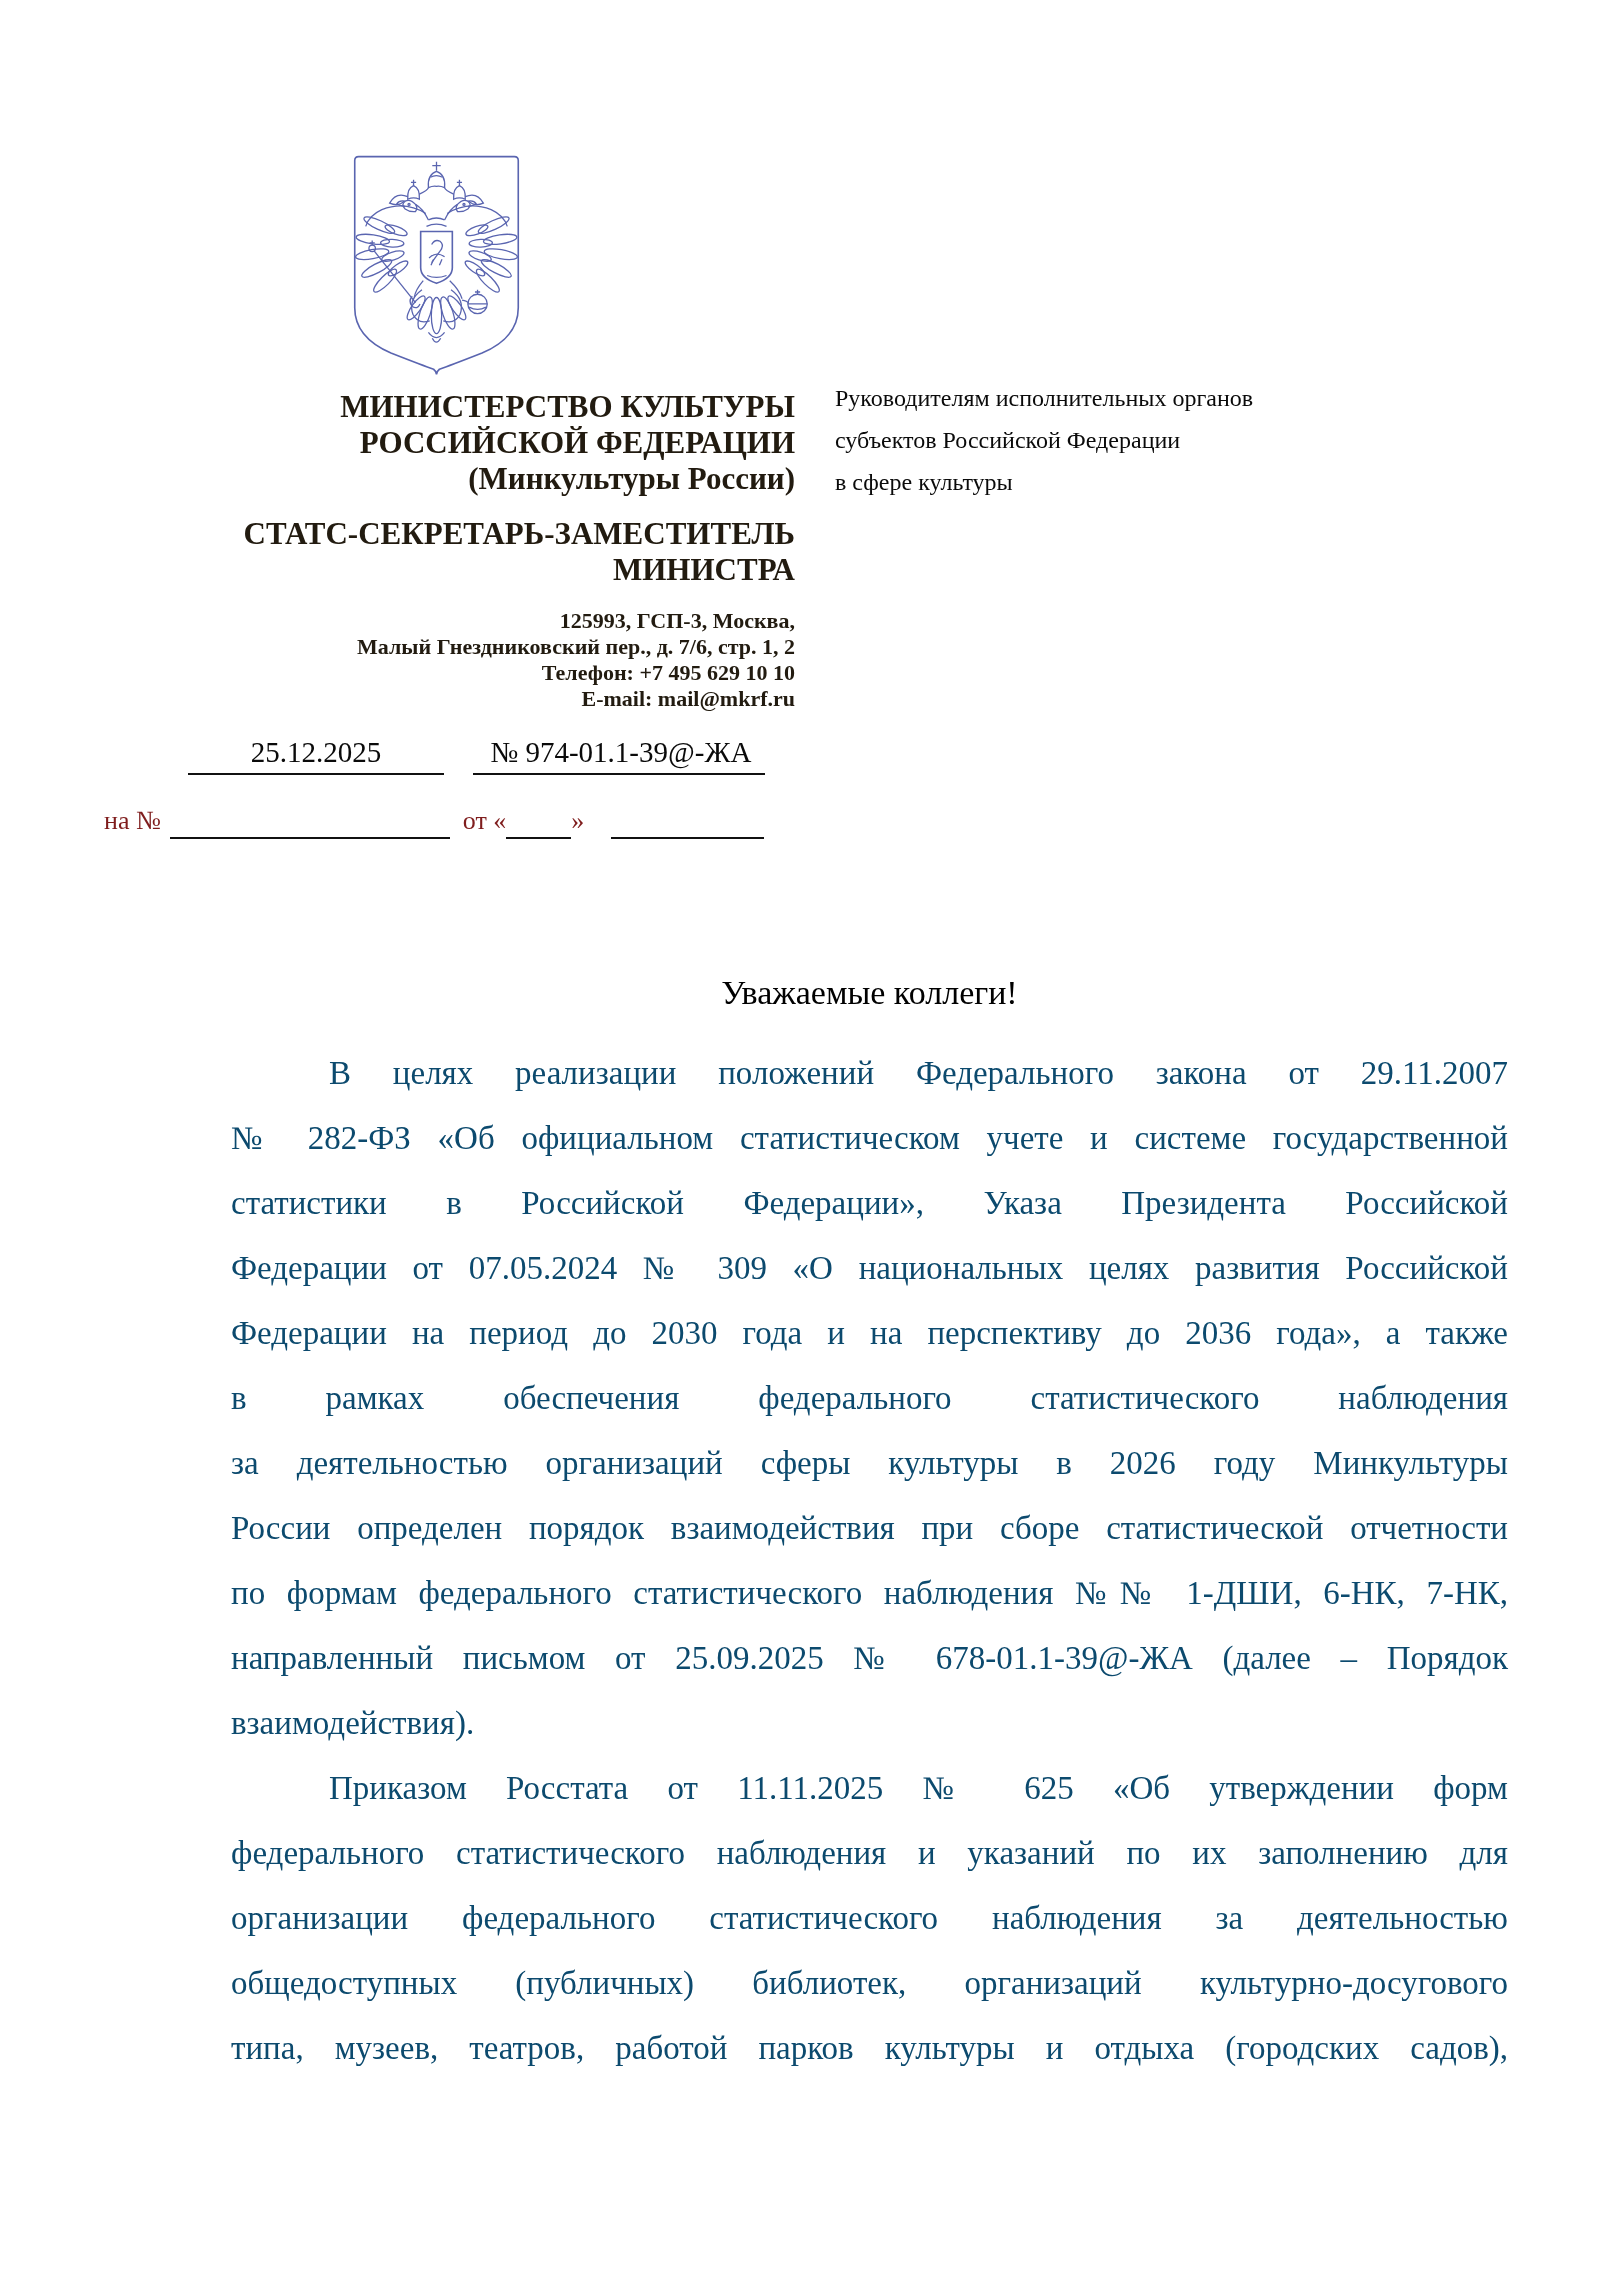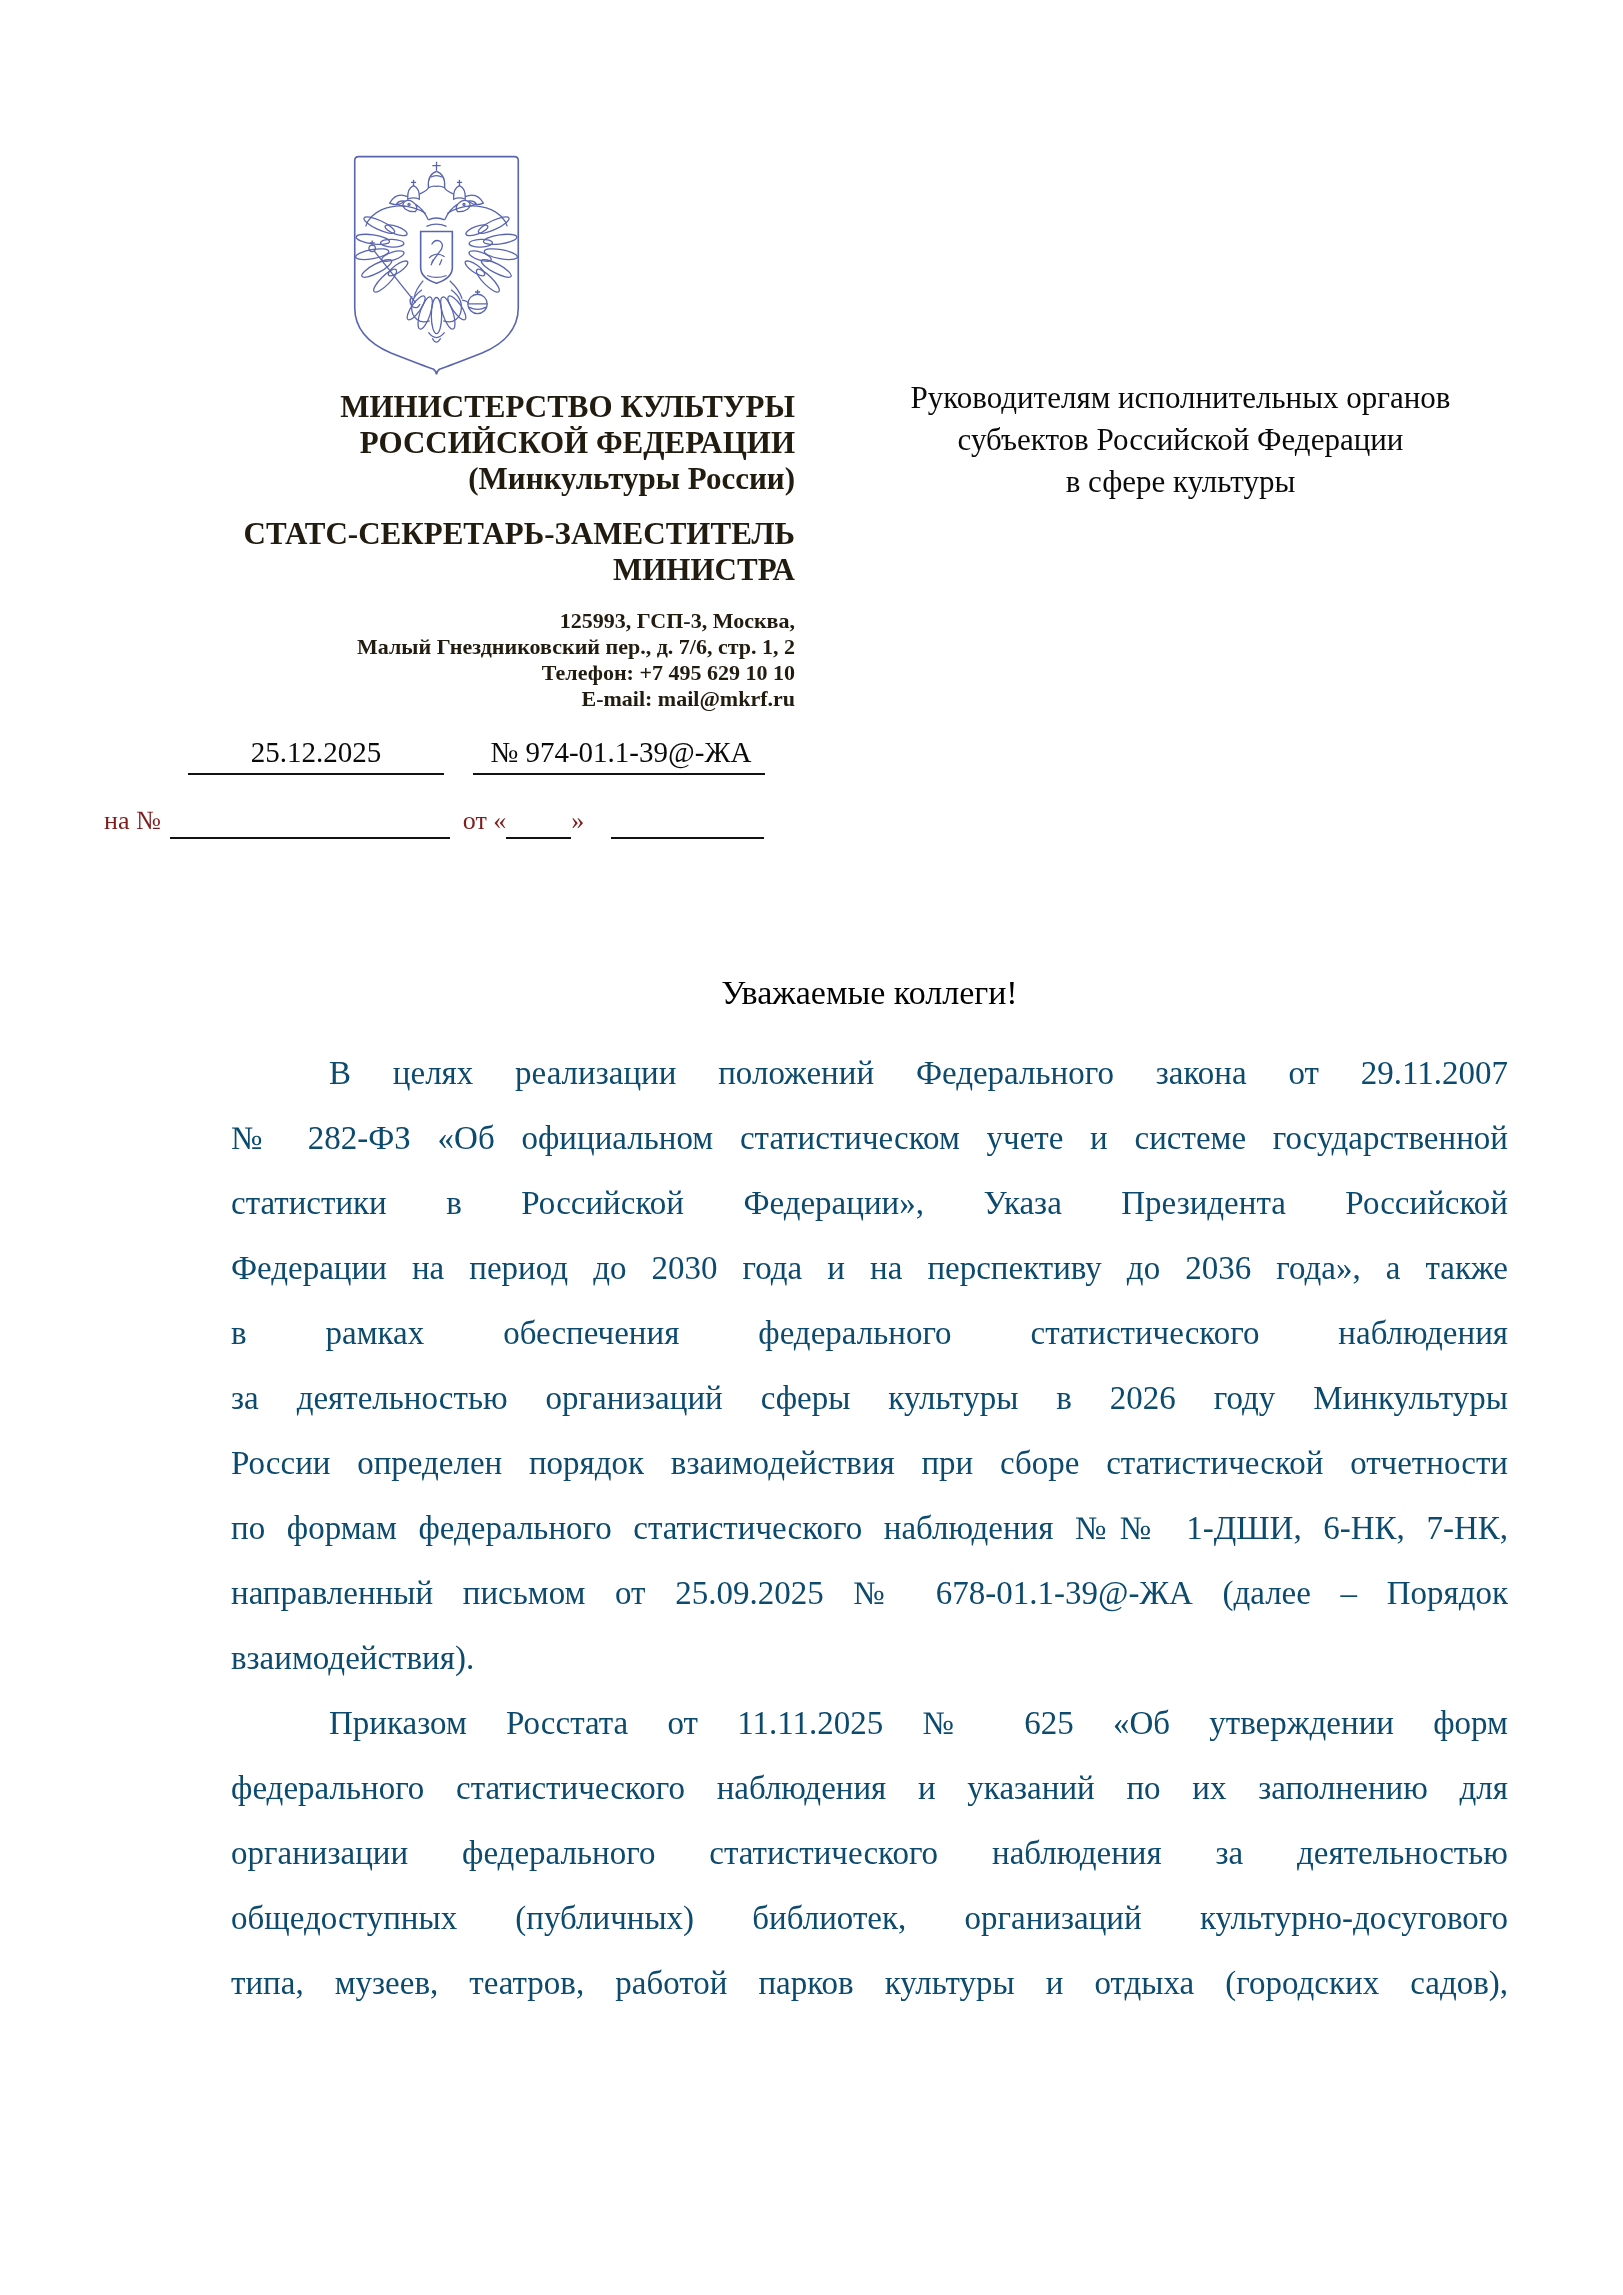--- a/index.html
+++ b/index.html
@@ -25,21 +25,21 @@
   .num-seg  { width:292px; justify-content:center; padding-left:3.9px; margin-left:29px; }
   .date-row .txt { padding-bottom:3.9px; }
   .ref-row { position:absolute; left:104px; top:792px; display:flex; align-items:flex-end; font-size:26px; color:#7f1d1d; height:47px; }
   .ref-row .lbl { padding-bottom:2.6px; }
   .ref-u1 { width:280px; margin-left:9px; }
   .ref-u2 { width:65px; }
   .ref-u3 { width:153px; margin-left:27px; }
   .ref-row .u-seg { height:43px; }
   .ref-ot { margin-left:13px; }
   
-  .recipient { position:absolute; left:835px; width:691px; top:377px; text-align:center; font-size:31px; line-height:42px; color:#0a0a0a; }
+  .recipient { position:absolute; left:835px; width:691px; top:377px; font-size:24px; line-height:42px; color:#0a0a0a; }
   
   .greeting { position:absolute; left:231px; width:1277px; top:974px; text-align:center; font-size:34px; color:#000; }
   .body-block { position:absolute; left:231px; top:1041px; width:1277px; font-size:33px; line-height:65px; color:#0c4a6e; }
   .bline { text-align:justify; text-align-last:justify; }
   .bline.first { text-indent:98px; }
   .bline.last { text-align:left; text-align-last:left; }
   svg .ln { fill:none; stroke:#5a65b0; stroke-width:2; }
   svg .lnf { fill:#ffffff; stroke:#5a65b0; stroke-width:2.5; }
 </style>
 </head>
@@ -167,20 +167,21 @@
     <div>субъектов Российской Федерации</div>
     <div>в сфере культуры</div>
   </div>
 
   <div class="greeting">Уважаемые коллеги!</div>
 
   <div class="body-block">
     <div class="bline first">В целях реализации положений Федерального закона от 29.11.2007</div>
     <div class="bline">№ 282-ФЗ «Об официальном статистическом учете и системе государственной</div>
     <div class="bline">статистики в Российской Федерации», Указа Президента Российской</div>
+    <div class="bline">Федерации от 07.05.2024 № 309 «О национальных целях развития Российской</div>
     <div class="bline">Федерации на период до 2030 года и на перспективу до 2036 года», а также</div>
     <div class="bline">в рамках обеспечения федерального статистического наблюдения</div>
     <div class="bline">за деятельностью организаций сферы культуры в 2026 году Минкультуры</div>
     <div class="bline">России определен порядок взаимодействия при сборе статистической отчетности</div>
     <div class="bline">по формам федерального статистического наблюдения №№ 1-ДШИ, 6-НК, 7-НК,</div>
     <div class="bline">направленный письмом от 25.09.2025 № 678-01.1-39@-ЖА (далее – Порядок</div>
     <div class="bline last">взаимодействия).</div>
     <div class="bline first">Приказом Росстата от 11.11.2025 № 625 «Об утверждении форм</div>
     <div class="bline">федерального статистического наблюдения и указаний по их заполнению для</div>
     <div class="bline">организации федерального статистического наблюдения за деятельностью</div>

